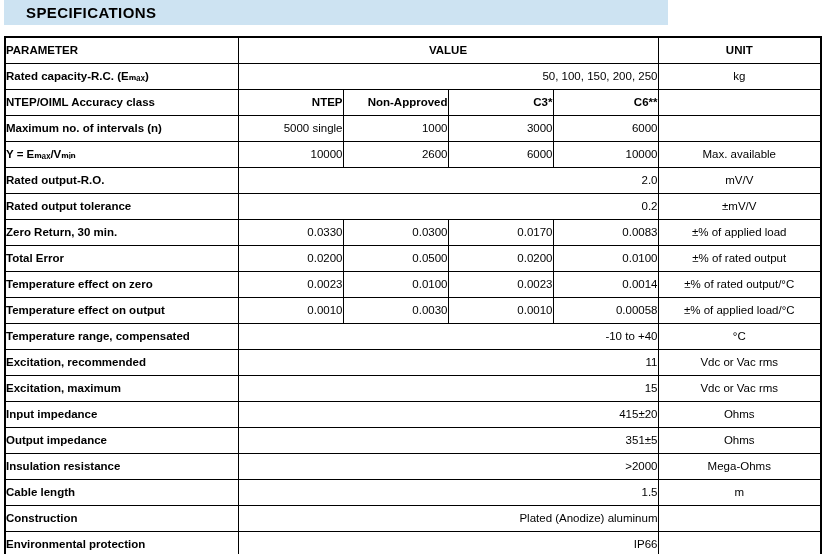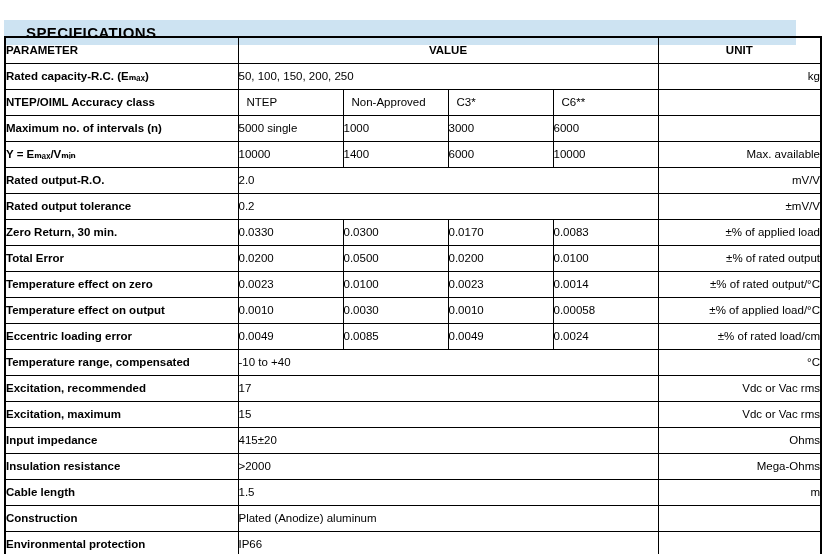--- a/index.html
+++ b/index.html
@@ -11,22 +11,22 @@
     width: 824px;
     height: 554px;
     position: relative;
     font-family: "Liberation Sans", "DejaVu Sans", sans-serif;
     color: #000000;
     overflow: hidden;
   }
   .banner {
     position: absolute;
     left: 4px;
-    top: 20px;
-    width: 792px;
+    top: 0;
+    width: 664px;
     height: 25px;
     background: #cde3f2;
   }
   .banner .title {
     display: block;
     font-size: 15px;
     font-weight: bold;
     line-height: 25px;
     padding-left: 22px;
     letter-spacing: 0.4px;
@@ -54,29 +54,29 @@
   }
   table.specs th {
     font-weight: bold;
   }
   .param, th.param-h {
     text-align: left;
     padding-left: 13px;
     font-weight: bold;
   }
   .val {
-    text-align: left;
+    text-align: right;
     font-weight: normal;
   }
   .val.bold {
-    font-weight: normal;
+    font-weight: bold;
     padding-left: 8px;
   }
   .unit {
-    text-align: right;
+    text-align: center;
     font-weight: normal;
   }
   th.val-h, th.unit-h {
     text-align: center;
     margin-left: 28px;
   }
 </style>
 </head>
 <body>
 
@@ -118,21 +118,21 @@
         <td class="param">Maximum no. of intervals (n)</td>
         <td class="val">5000 single</td>
         <td class="val">1000</td>
         <td class="val">3000</td>
         <td class="val">6000</td>
         <td class="unit"></td>
       </tr>
       <tr>
         <td class="param">Y = Eₘₐₓ/Vₘᵢₙ</td>
         <td class="val">10000</td>
-        <td class="val">1400</td>
+        <td class="val">2600</td>
         <td class="val">6000</td>
         <td class="val">10000</td>
         <td class="unit">Max. available</td>
       </tr>
       <tr>
         <td class="param">Rated output-R.O.</td>
         <td class="val" colspan="4">2.0</td>
         <td class="unit">mV/V</td>
       </tr>
       <tr>
@@ -166,45 +166,42 @@
       </tr>
       <tr>
         <td class="param">Temperature effect on output</td>
         <td class="val">0.0010</td>
         <td class="val">0.0030</td>
         <td class="val">0.0010</td>
         <td class="val">0.00058</td>
         <td class="unit">±% of applied load/°C</td>
       </tr>
       <tr>
-        <td class="param">Eccentric loading error</td>
-        <td class="val">0.0049</td>
-        <td class="val">0.0085</td>
-        <td class="val">0.0049</td>
-        <td class="val">0.0024</td>
-        <td class="unit">±% of rated load/cm</td>
-      </tr>
-      <tr>
         <td class="param">Temperature range, compensated</td>
         <td class="val" colspan="4">-10 to +40</td>
         <td class="unit">°C</td>
       </tr>
       <tr>
         <td class="param">Excitation, recommended</td>
-        <td class="val" colspan="4">17</td>
+        <td class="val" colspan="4">11</td>
         <td class="unit">Vdc or Vac rms</td>
       </tr>
       <tr>
         <td class="param">Excitation, maximum</td>
         <td class="val" colspan="4">15</td>
         <td class="unit">Vdc or Vac rms</td>
       </tr>
       <tr>
         <td class="param">Input impedance</td>
         <td class="val" colspan="4">415±20</td>
+        <td class="unit">Ohms</td>
+      </tr>
+      <tr>
+        <td class="param">Output impedance</td>
+        <td class="val" colspan="4">351±5</td>
         <td class="unit">Ohms</td>
       </tr>
       <tr>
         <td class="param">Insulation resistance</td>
         <td class="val" colspan="4">&gt;2000</td>
         <td class="unit">Mega-Ohms</td>
       </tr>
       <tr>
         <td class="param">Cable length</td>
         <td class="val" colspan="4">1.5</td>

